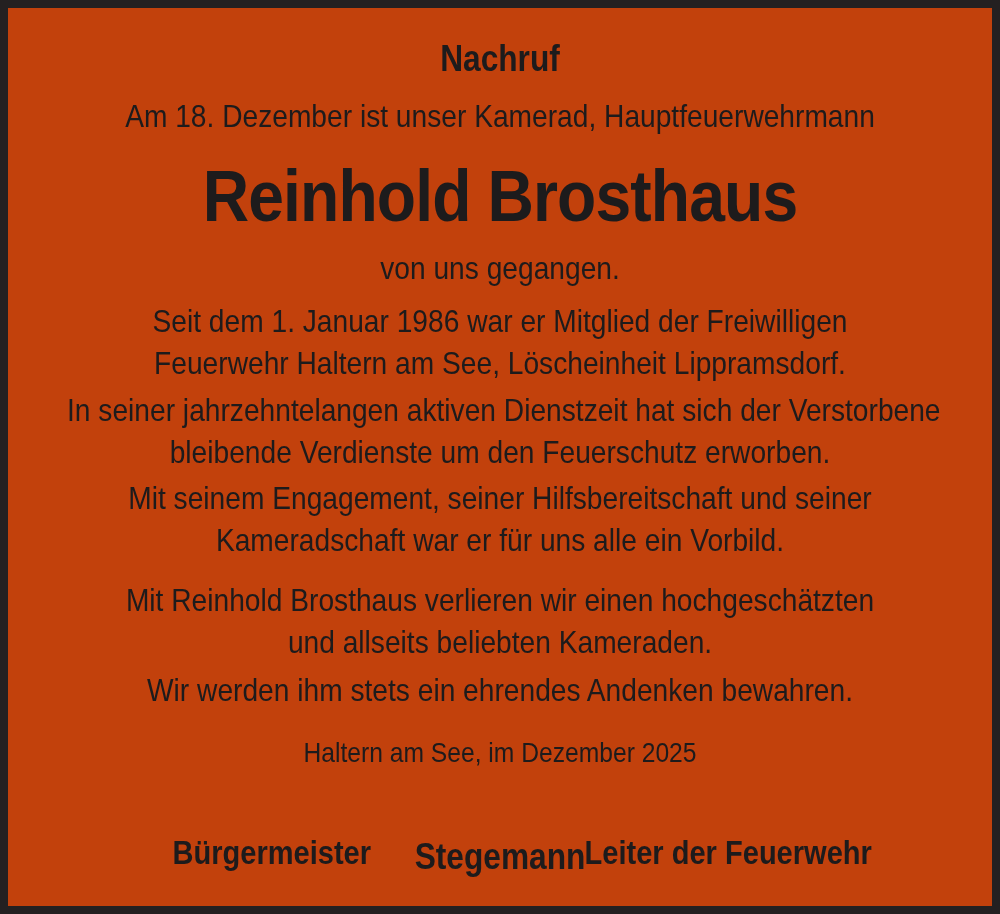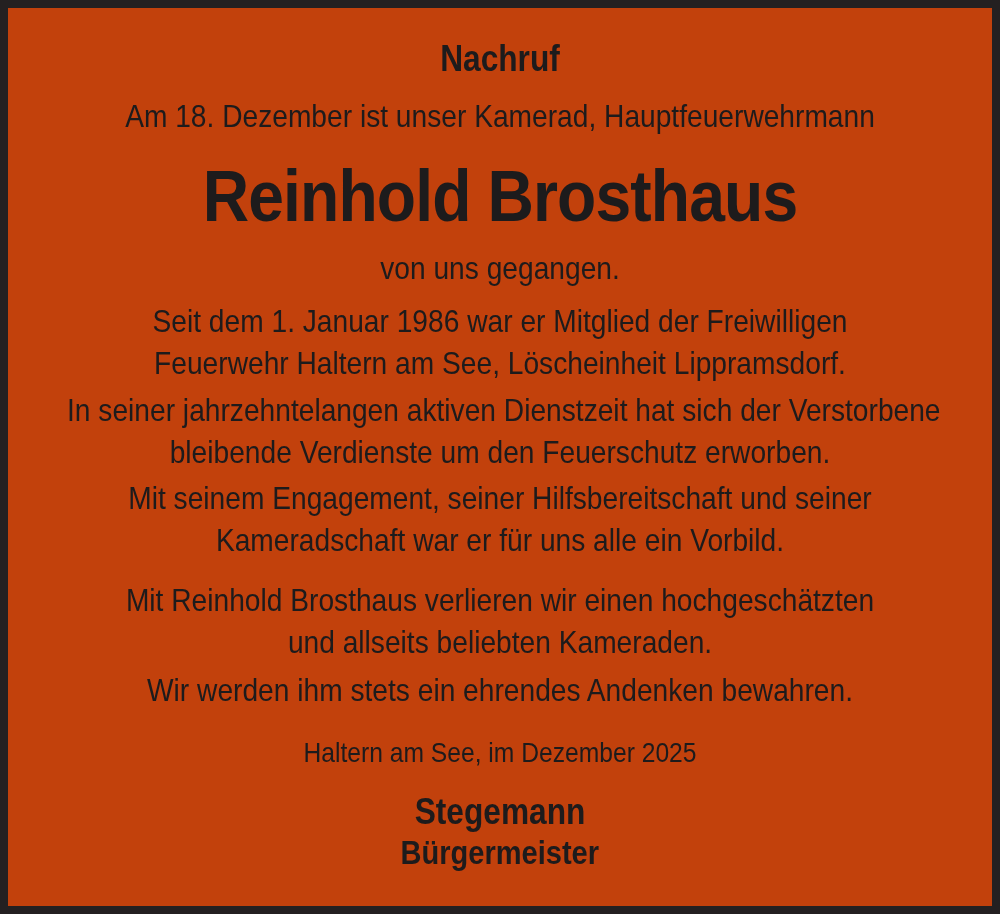--- a/index.html
+++ b/index.html
@@ -43,21 +43,21 @@
     flex: 1 1 0;
     text-align: center;
     white-space: nowrap;
     line-height: 1;
   }
   .sig-col .sig-text {
     display: inline-block;
     transform: scaleX(0.88);
     transform-origin: 50% 50%;
   }
-  .sig-name { font-size: 36px; font-weight: bold; }
+  .sig-name { font-size: 36px; font-weight: bold; margin-top: 45px; }
   .sig-role { font-size: 33px; font-weight: bold; }
 </style>
 </head>
 <body>
 
 <div class="notice">
 
   <div class="line t-title" style="top:33px">Nachruf</div>
 
   <div class="line t-body" style="top:92px">Am 18. Dezember ist unser Kamerad, Hauptfeuerwehrmann</div>
@@ -85,15 +85,18 @@
   <div class="sig-row" style="top:786px">
     <div class="sig-col sig-name">
       <span class="sig-text">Stegemann</span>
     </div>
   </div>
 
   <div class="sig-row" style="top:828px">
     <div class="sig-col sig-role">
       <span class="sig-text">Bürgermeister</span>
     </div>
+    <div class="sig-col sig-role">
+      <span class="sig-text">Leiter der Feuerwehr</span>
+    </div>
   </div>
 
 </div>
 
 </body></html>

